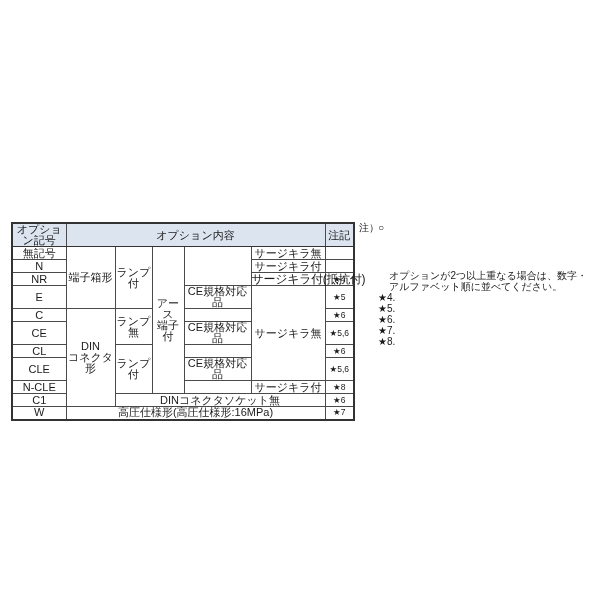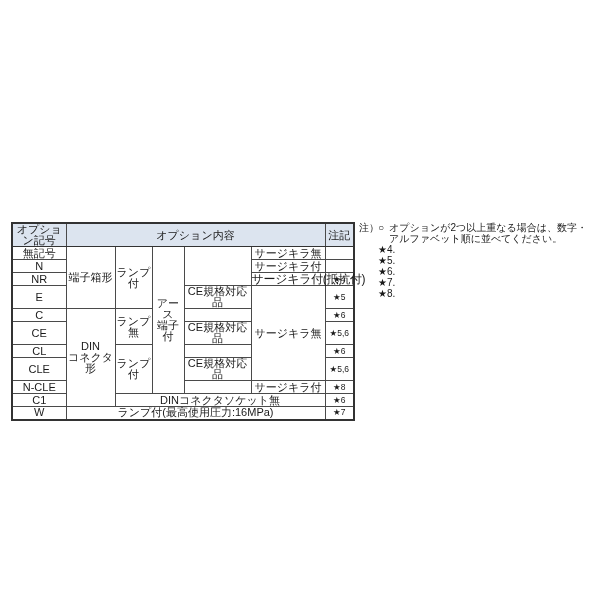--- a/index.html
+++ b/index.html
@@ -56,21 +56,21 @@
     width: 237px;
     display: flex;
     font-size: 10px;
     line-height: 11px;
   }
   .notes-label { width: 19px; flex-shrink: 0; }
   .notes-items { flex: 1; }
   .note-item { display: flex; }
   .note-item .marker { width: 22px; flex-shrink: 0; }
   .note-item.intro .marker { width: 11px; }
-  .note-item .note-text { flex: 1; }
+  .note-item .note-text { flex: 1; margin-top: 48px; }
 </style>
 </head>
 <body>
 
 <div class="page">
 
   <table class="options-table">
     <colgroup>
       <col class="c1">
         <col class="c2">
@@ -144,21 +144,21 @@
         <td>サージキラ付</td>
         <td class="note">★8</td>
       </tr>
       <tr>
         <td>C1</td>
         <td colspan="4">DINコネクタソケット無</td>
         <td class="note">★6</td>
       </tr>
       <tr>
         <td>W</td>
-        <td colspan="5">ランプ付(最高使用圧力:16MPa)</td>
+        <td colspan="5">高圧仕様形(高圧仕様形:16MPa)</td>
         <td class="note">★7</td>
       </tr>
     </tbody>
   </table>
 
   <div class="notes">
     <div class="notes-label">注）</div>
     <div class="notes-items">
       <div class="note-item intro">
         <span class="marker">○</span>

